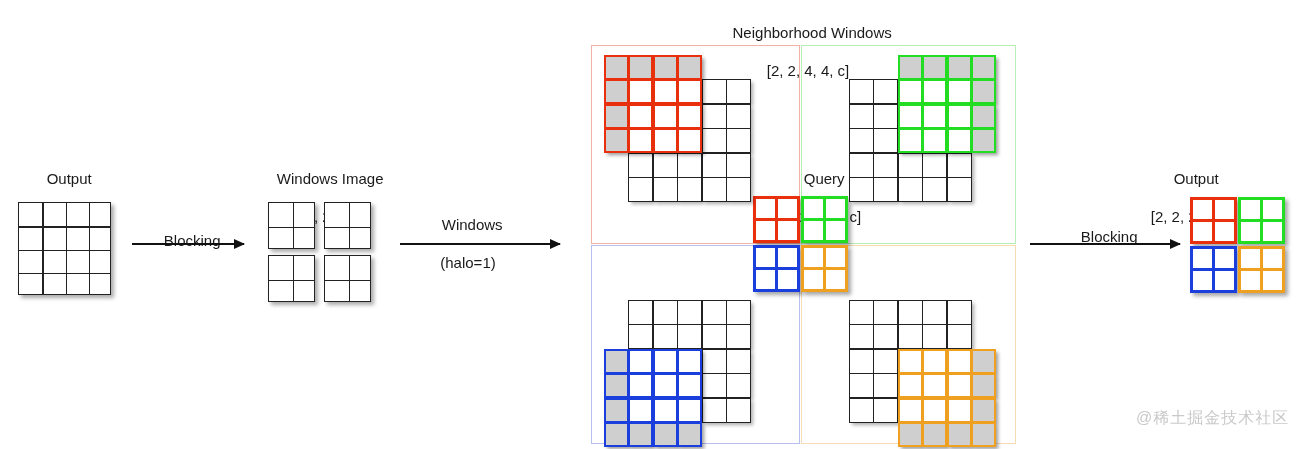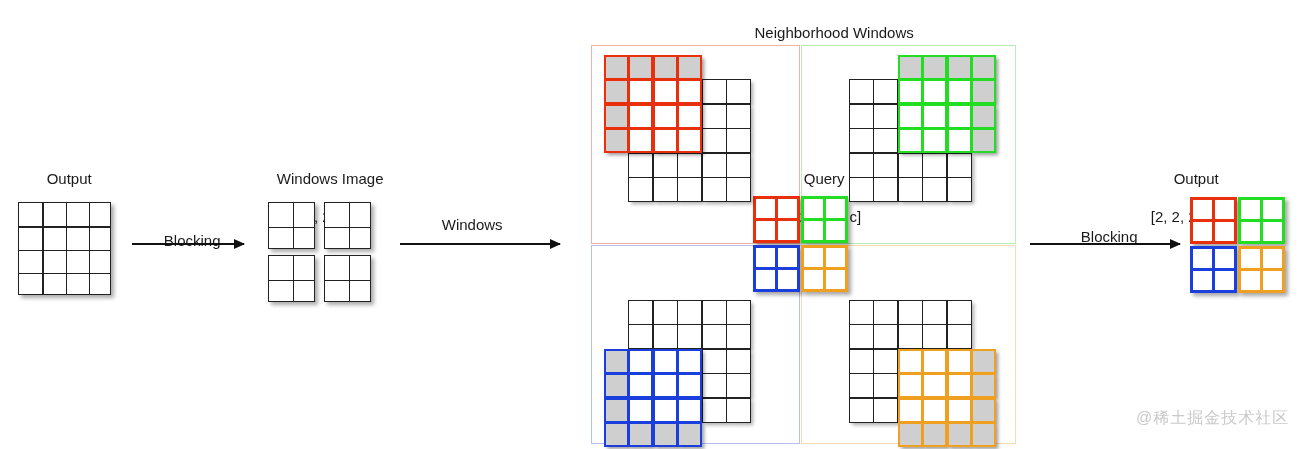--- a/index.html
+++ b/index.html
@@ -81,25 +81,27 @@
   <div class="vline" style="left:23.5px;"></div>
   <div class="hline" style="top:23.5px;"></div>
 </div>
 <div class="pgrid" style="left:324px;top:255px;width:47px;height:47px;">
   <div class="vline" style="left:23.5px;"></div>
   <div class="hline" style="top:23.5px;"></div>
 </div>
 
 <div class="lbl" style="left:398px;top:196px;width:140px;">
   <span>Windows</span>
+  <span class="l2">(halo=1)</span>
 </div>
 <div class="arrow" style="left:400px;top:243px;width:160px;"></div>
 
-<div class="lbl" style="left:720px;top:4px;width:220px;">
+<div class="lbl" style="left:698px;top:4px;width:220px;">
   <span>Neighborhood Windows</span>
+  <span class="l2">[2, 2, 4, 4, c]</span>
 </div>
 
 <div class="quad" style="left:591px;top:45px;width:209px;height:199px;border-color:#f2b2a6;"></div>
 <div class="quad" style="left:801px;top:45px;width:215px;height:199px;border-color:#b6eeb6;"></div>
 <div class="quad" style="left:591px;top:245px;width:209px;height:199px;border-color:#b6bff0;"></div>
 <div class="quad" style="left:801px;top:245px;width:215px;height:199px;border-color:#f6dcb0;"></div>
 
 <div id="halo-layer">
     <div class="tile g" style="left: 604px; top: 55px; width: 25.3px; height: 25.3px; border: 2.6px solid rgb(232, 48, 13); z-index: 3;"></div>
     <div class="tile g" style="left: 627.5px; top: 55px; width: 25.3px; height: 25.3px; border: 2.6px solid rgb(232, 48, 13); z-index: 3;"></div>

